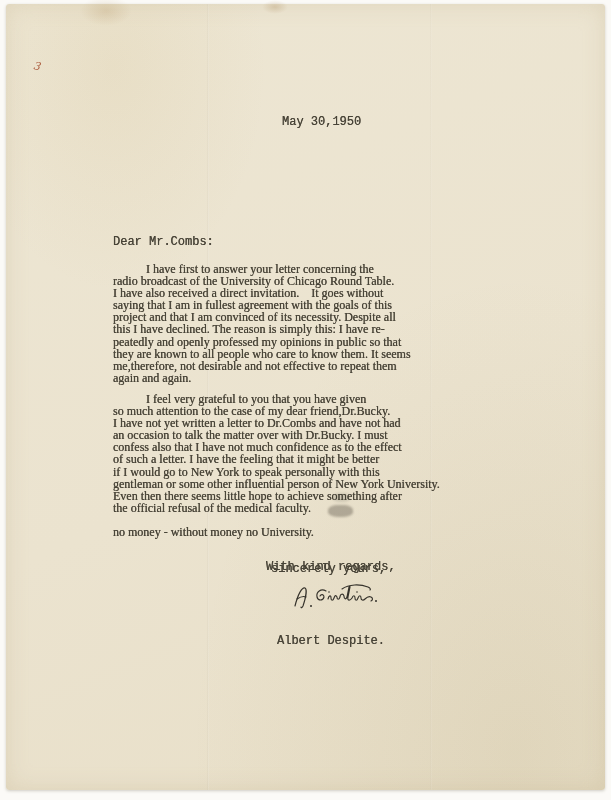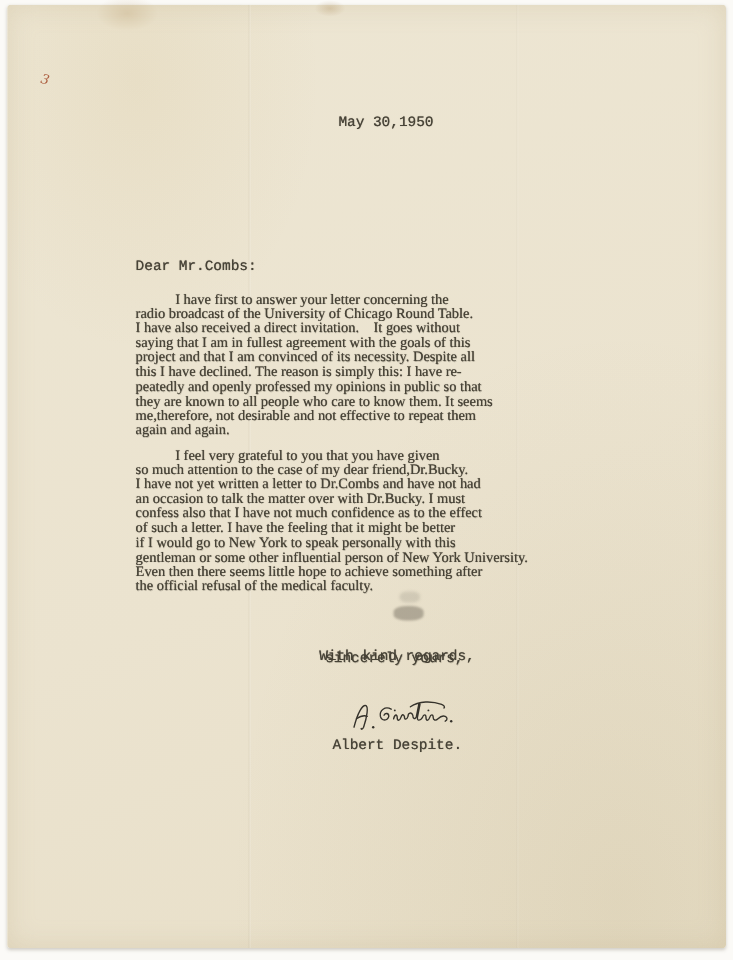--- a/index.html
+++ b/index.html
@@ -22,20 +22,21 @@
   .fold{position:absolute;top:0;bottom:0;width:2px;pointer-events:none;}
   .fold.f1{left:201px;background:linear-gradient(to right,rgba(110,95,65,0.07),rgba(255,255,255,0.18));}
   .fold.f2{left:424px;background:linear-gradient(to right,rgba(110,95,65,0.045),rgba(255,255,255,0.12));}
   .stain{position:absolute;border-radius:50%;pointer-events:none;}
   .stain.s1{left:74px;top:-8px;width:52px;height:30px;background:radial-gradient(ellipse,rgba(150,105,40,0.16),rgba(150,105,40,0) 70%);}
   .stain.s2{left:256px;top:-4px;width:26px;height:14px;background:radial-gradient(ellipse,rgba(140,95,35,0.20),rgba(140,95,35,0) 70%);}
   .txt{
     position:absolute;color:#474337;
     font-size:12px;line-height:12px;white-space:pre;
     text-shadow:0 0 0.6px rgba(64,58,46,0.75), 0.4px 0.4px 0.5px rgba(64,58,46,0.25);
+    margin-top:20px;
   }
   .tline{white-space:pre;}
   .address .tline{line-height:13.6px;}
   .para .tline{line-height:12.1px;font-family:Liberation Serif, serif;}
   .pencil{
     position:absolute;left:28px;top:56px;
     color:rgba(163,74,42,0.85);
     font-family:"DejaVu Serif",serif;font-style:italic;font-size:11px;
     transform:rotate(14deg);
   }
@@ -61,21 +62,21 @@
 
     <div class="txt" style="left:276px;top:92px;">May 30,1950</div>
 
 
     <div class="txt" style="left:107px;top:212px;">Dear Mr.Combs:</div>
 
     <div class="txt para" style="left:107px;top:239px;"><div class="tline">           I have first to answer your letter concerning the</div><div class="tline">radio broadcast of the University of Chicago Round Table.</div><div class="tline">I have also received a direct invitation.    It goes without</div><div class="tline">saying that I am in fullest agreement with the goals of this</div><div class="tline">project and that I am convinced of its necessity. Despite all</div><div class="tline">this I have declined. The reason is simply this: I have re-</div><div class="tline">peatedly and openly professed my opinions in public so that</div><div class="tline">they are known to all people who care to know them. It seems</div><div class="tline">me,therefore, not desirable and not effective to repeat them</div><div class="tline">again and again.</div></div>
 
     <div class="txt para" style="left:107px;top:369px;"><div class="tline">           I feel very grateful to you that you have given</div><div class="tline">so much attention to the case of my dear friend,Dr.Bucky.</div><div class="tline">I have not yet written a letter to Dr.Combs and have not had</div><div class="tline">an occasion to talk the matter over with Dr.Bucky. I must</div><div class="tline">confess also that I have not much confidence as to the effect</div><div class="tline">of such a letter. I have the feeling that it might be better</div><div class="tline">if I would go to New York to speak personally with this</div><div class="tline">gentleman or some other influential person of New York University.</div><div class="tline">Even then there seems little hope to achieve something after</div><div class="tline">the official refusal of the medical faculty.</div></div>
 
-    <div class="txt para" style="left:107px;top:502px;"></div>
+    <div class="txt para" style="left:107px;top:502px;"><div class="tline">no money - without money no University.</div></div>
 
     <div class="smudge m1"></div>
     <div class="smudge m2"></div>
 
     <div class="txt" style="left:260px;top:537px;">With kind regards,</div>
     <div class="txt" style="left:265px;top:539px;">sincerely yours,</div>
 
     <svg class="sig" viewBox="0 0 112 36" role="img" aria-label="A. Einstein.">
       <path d="M7,25 C10,13 14,6 17,7 C19,8 18,16 15,25 C14,27 13,27 13,26"></path>
       <path d="M9,18 C12,16 16,15 18,16"></path>

